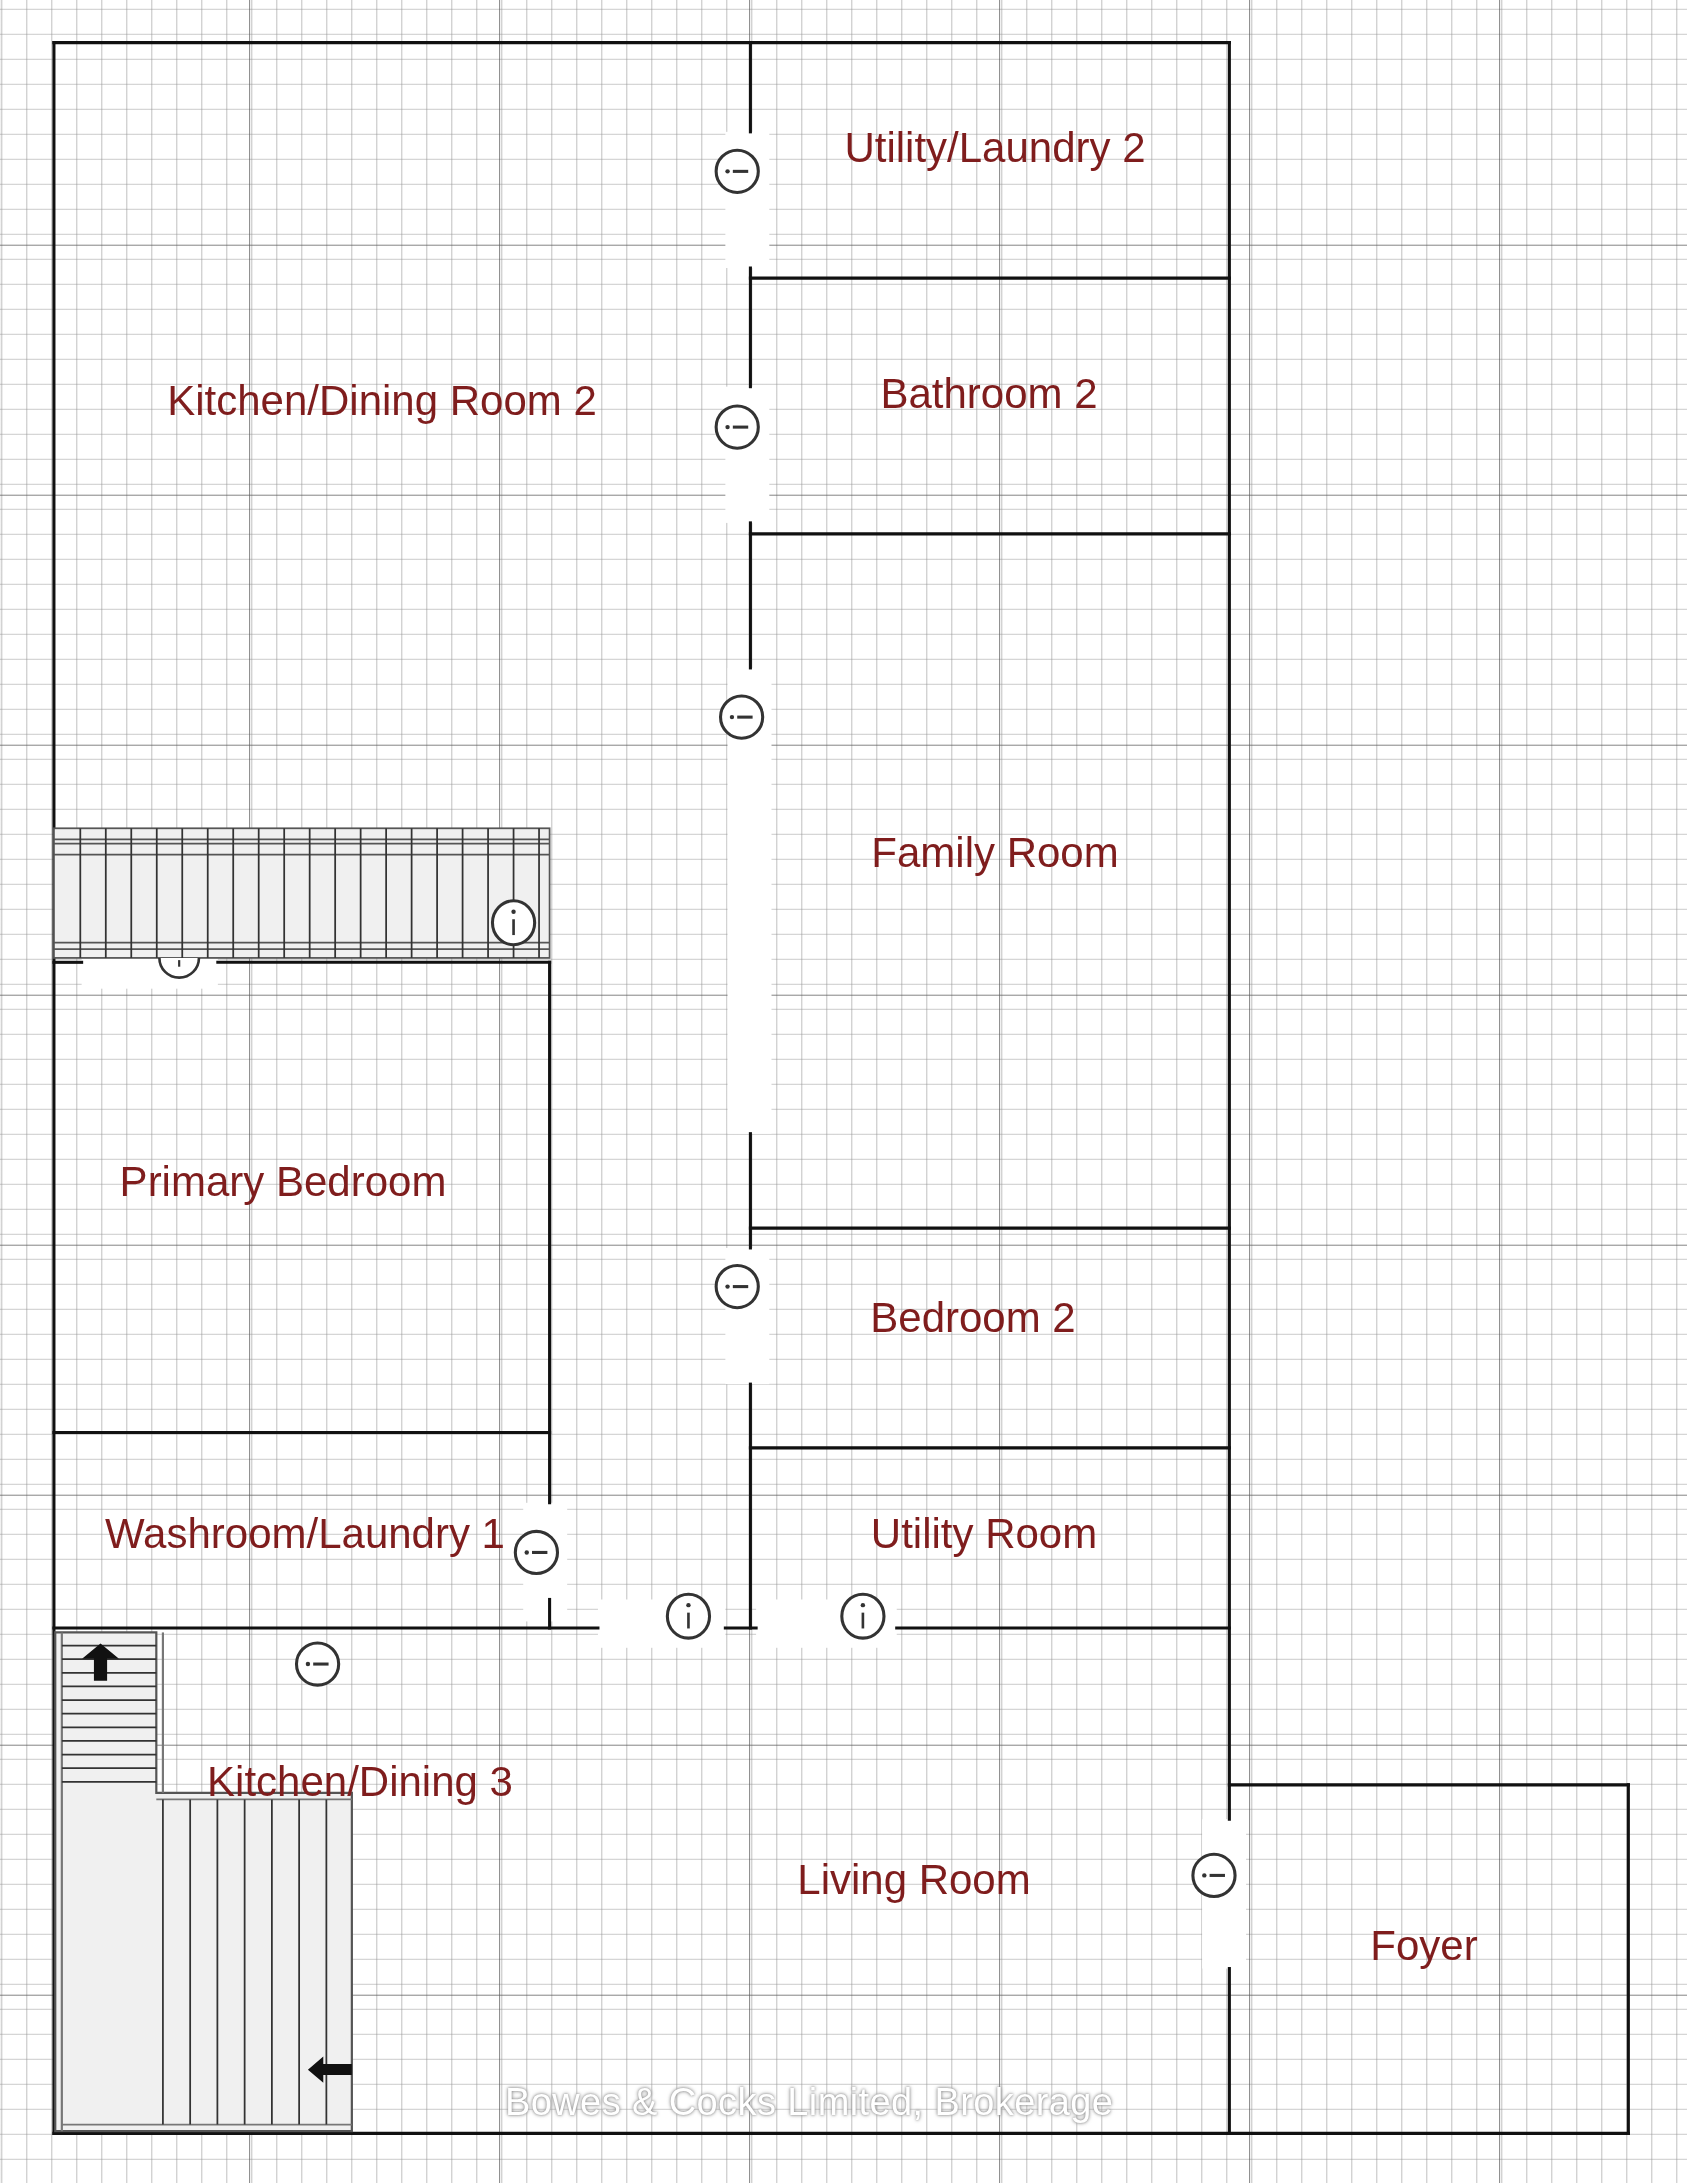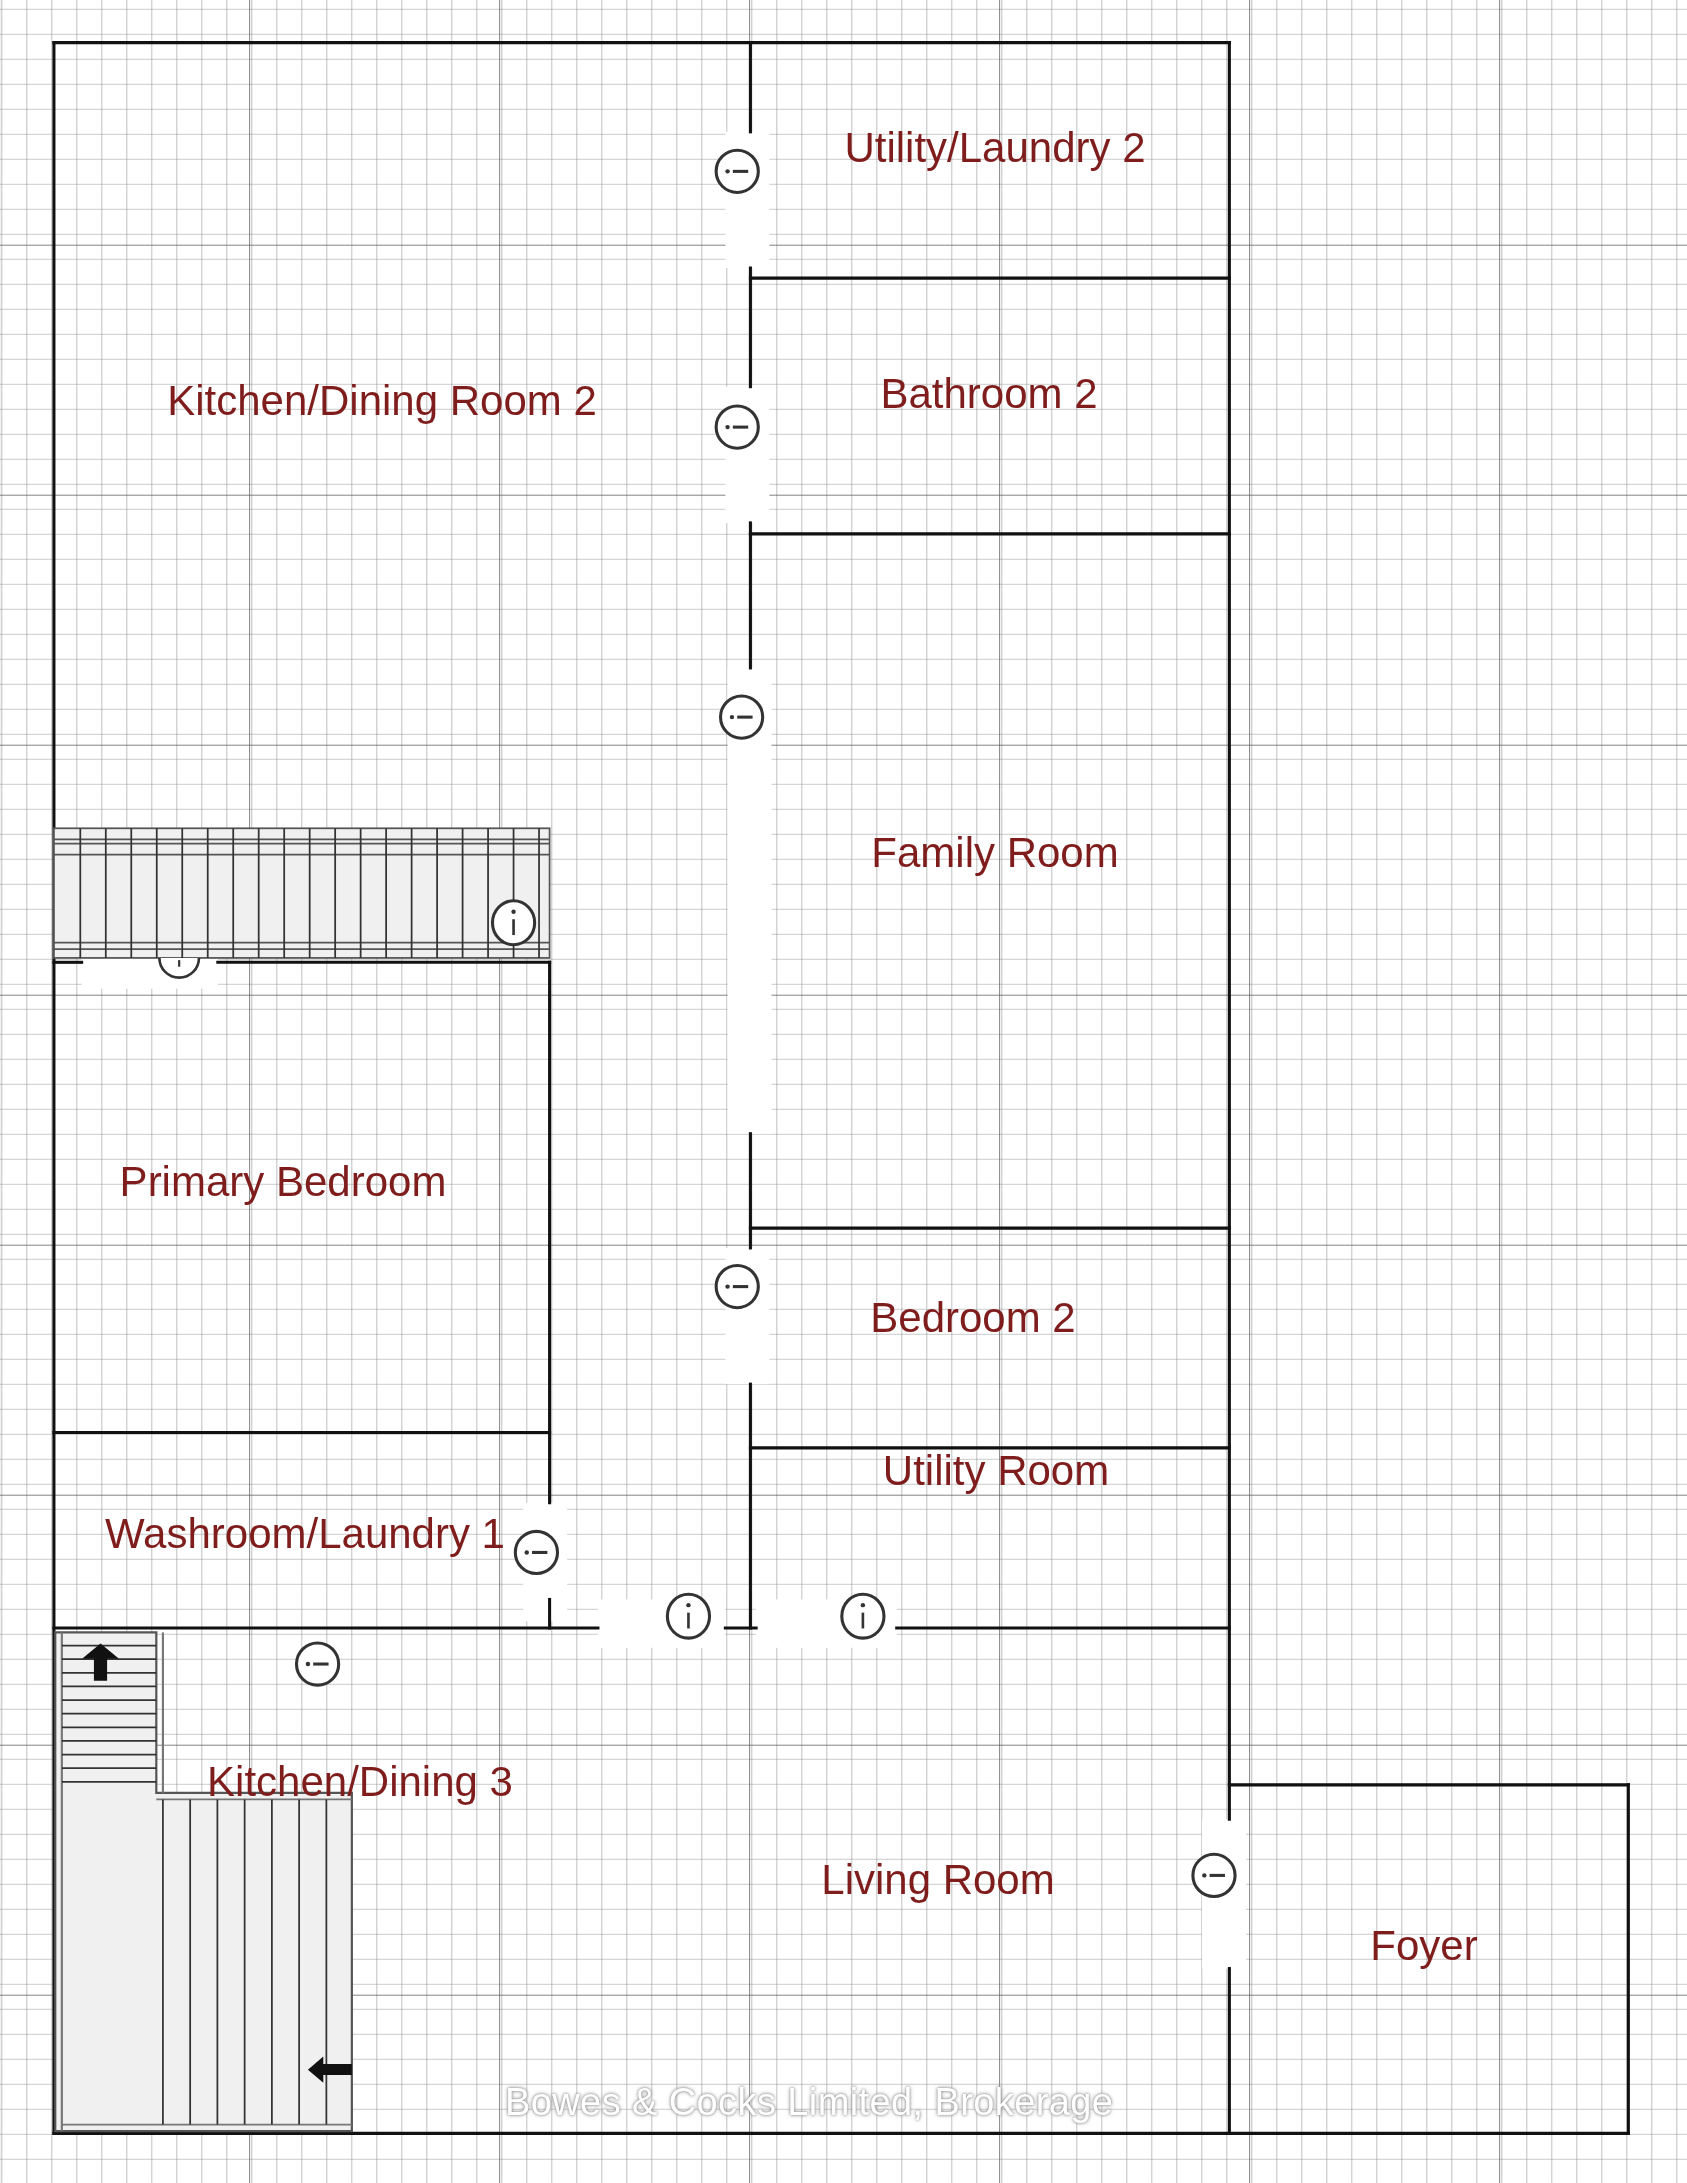--- a/index.html
+++ b/index.html
@@ -192,19 +192,19 @@
 </svg>
 
 <div id="labels">
     <div class="label" style="left: 382px; top: 401px;">Kitchen/Dining Room 2</div>
     <div class="label" style="left: 995px; top: 148px;">Utility/Laundry 2</div>
     <div class="label" style="left: 989px; top: 394px;">Bathroom 2</div>
     <div class="label" style="left: 995px; top: 853px;">Family Room</div>
     <div class="label" style="left: 283px; top: 1182px;">Primary Bedroom</div>
     <div class="label" style="left: 973px; top: 1318px;">Bedroom 2</div>
     <div class="label" style="left: 305px; top: 1534px; text-align: right;">Washroom/Laundry 1</div>
-    <div class="label" style="left: 984px; top: 1471px; margin-left: 12px;">Utility Room</div>
+    <div class="label" style="left: 984px; top: 1534px;">Utility Room</div>
     <div class="label" style="left: 360px; top: 1782px;">Kitchen/Dining 3</div>
-    <div class="label" style="left: 938px; top: 1880px; text-align: right;">Living Room</div>
+    <div class="label" style="left: 914px; top: 1880px; text-align: right;">Living Room</div>
     <div class="label" style="left: 1424px; top: 1946px; text-align: center;">Foyer</div>
   </div>
 <div class="watermark">Bowes &amp; Cocks Limited, Brokerage</div>
 
 
 </body></html>

